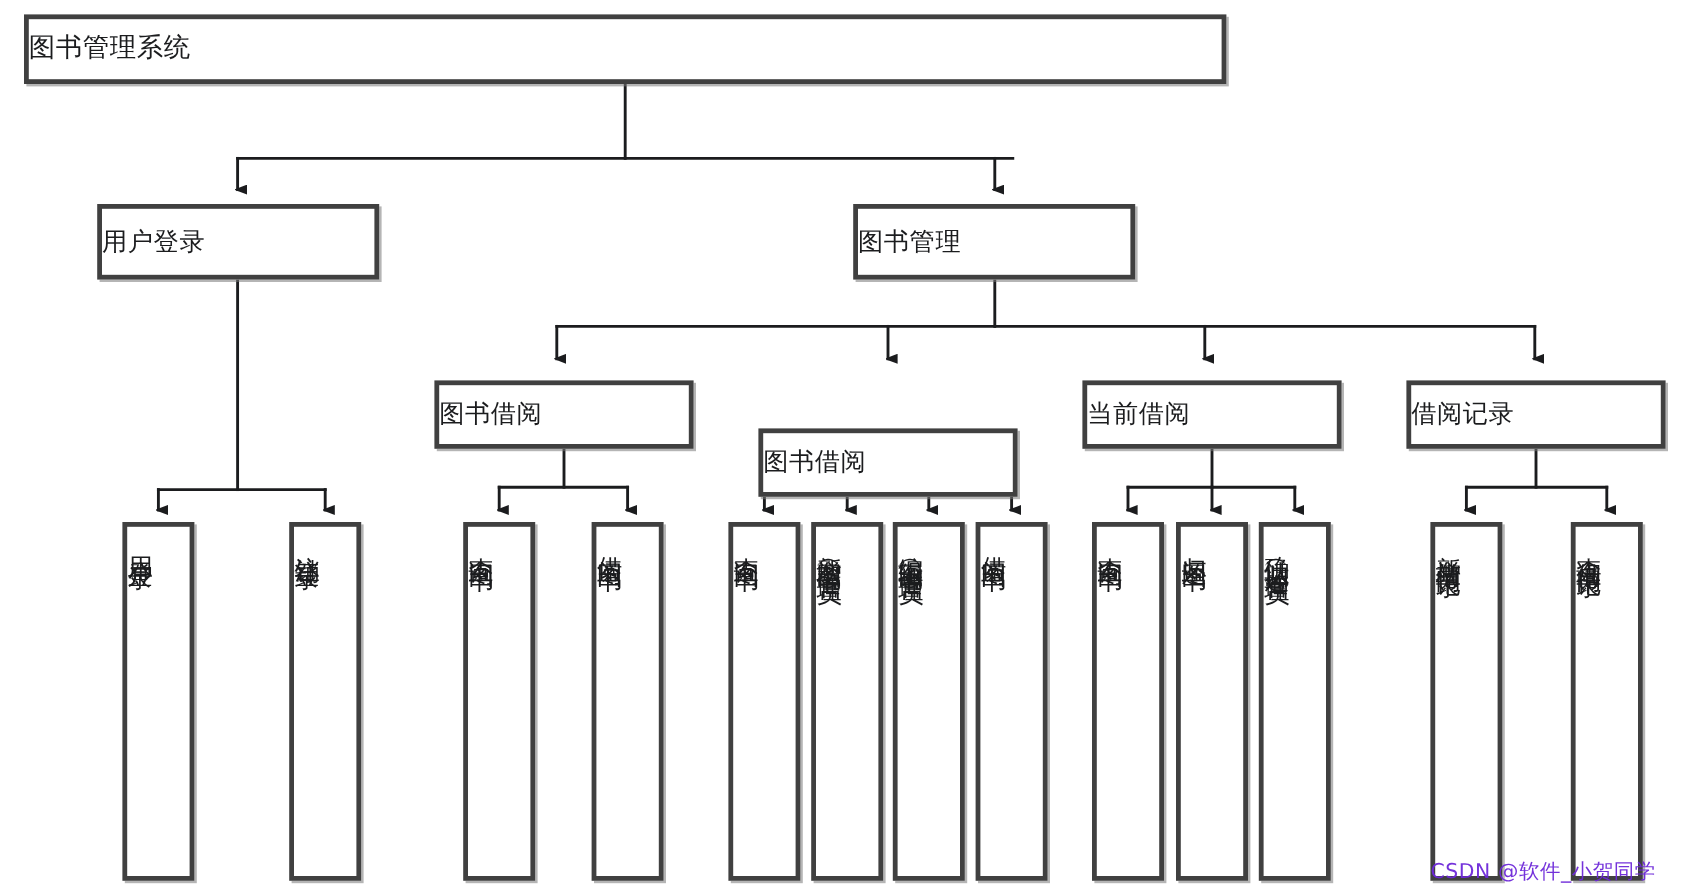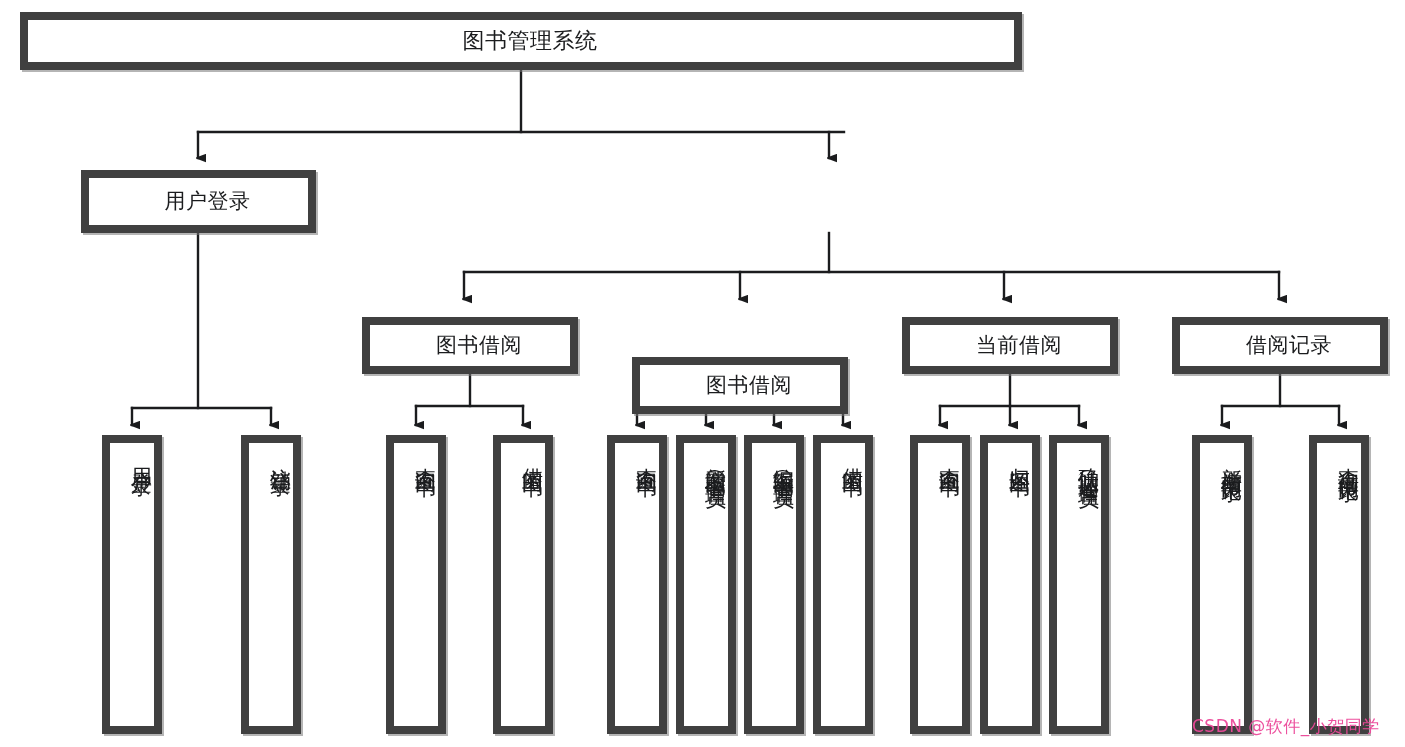--- a/index.html
+++ b/index.html
@@ -23,27 +23,25 @@
     position: absolute;
     left: 0;
     top: 0;
     width: 1405px;
     height: 747px;
   }
   .node-box {
     position: absolute;
     box-sizing: border-box;
     background: #ffffff;
-    border: 8px solid #404040;
+    border: 4px solid #404040;
     box-shadow: 2px 2px 0 0 rgba(120,120,120,0.55);
     display: flex;
     align-items: center;
-    justify-content: center;
     overflow: hidden;
-    padding-left: 18px;
   }
   .node-label {
     color: #1b1c1e;
     font-size: 21px;
     line-height: 1.12;
     letter-spacing: 0.5px;
     white-space: nowrap;
     text-align: center;
   }
   .node-box.vertical {
@@ -55,21 +53,21 @@
     text-orientation: upright;
     white-space: normal;
     letter-spacing: 3px;
     font-size: 21px;
     line-height: 1.0;
     max-height: 100%;
   }
   .node-box.root .node-label { font-size: 22px; }
   .watermark {
     position: absolute;
-    color: #ec4899;
+    color: #6d28d9;
     font-size: 17px;
     letter-spacing: 0.5px;
     white-space: nowrap;
     opacity: 0.95;
   }
 </style>
 </head>
 <body>
 
 <div id="diagram-root">
@@ -124,20 +122,23 @@
     </g>
   </svg>
 
   <div class="node-box root" style="left:20px; top:12px; width:1002px; height:58px;">
     <span class="node-label">图书管理系统</span>
   </div>
 
   <div class="node-box" style="left:81px; top:170px; width:235px; height:63px;">
     <span class="node-label">用户登录</span>
   </div>
+  <div class="node-box" style="left:711px; top:170px; width:235px; height:63px;">
+    <span class="node-label">图书管理</span>
+  </div>
 
   <div class="node-box" style="left:362px; top:317px; width:216px; height:57px;">
     <span class="node-label">图书借阅</span>
   </div>
   <div class="node-box" style="left:632px; top:317px; width:216px; height:57px;margin-top:40px;">
     <span class="node-label">图书借阅</span>
   </div>
   <div class="node-box" style="left:1172px; top:317px; width:216px; height:57px;">
     <span class="node-label">借阅记录</span>
   </div>

